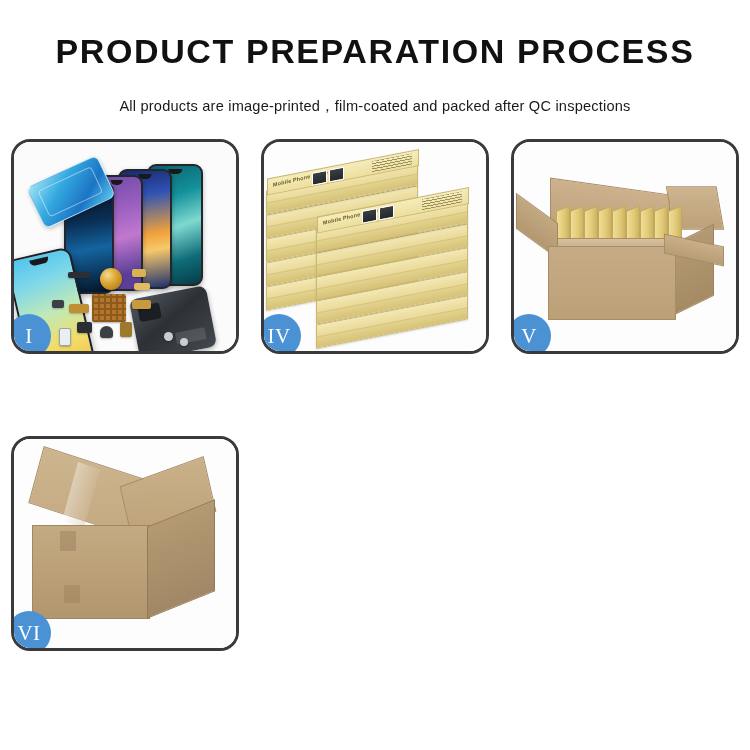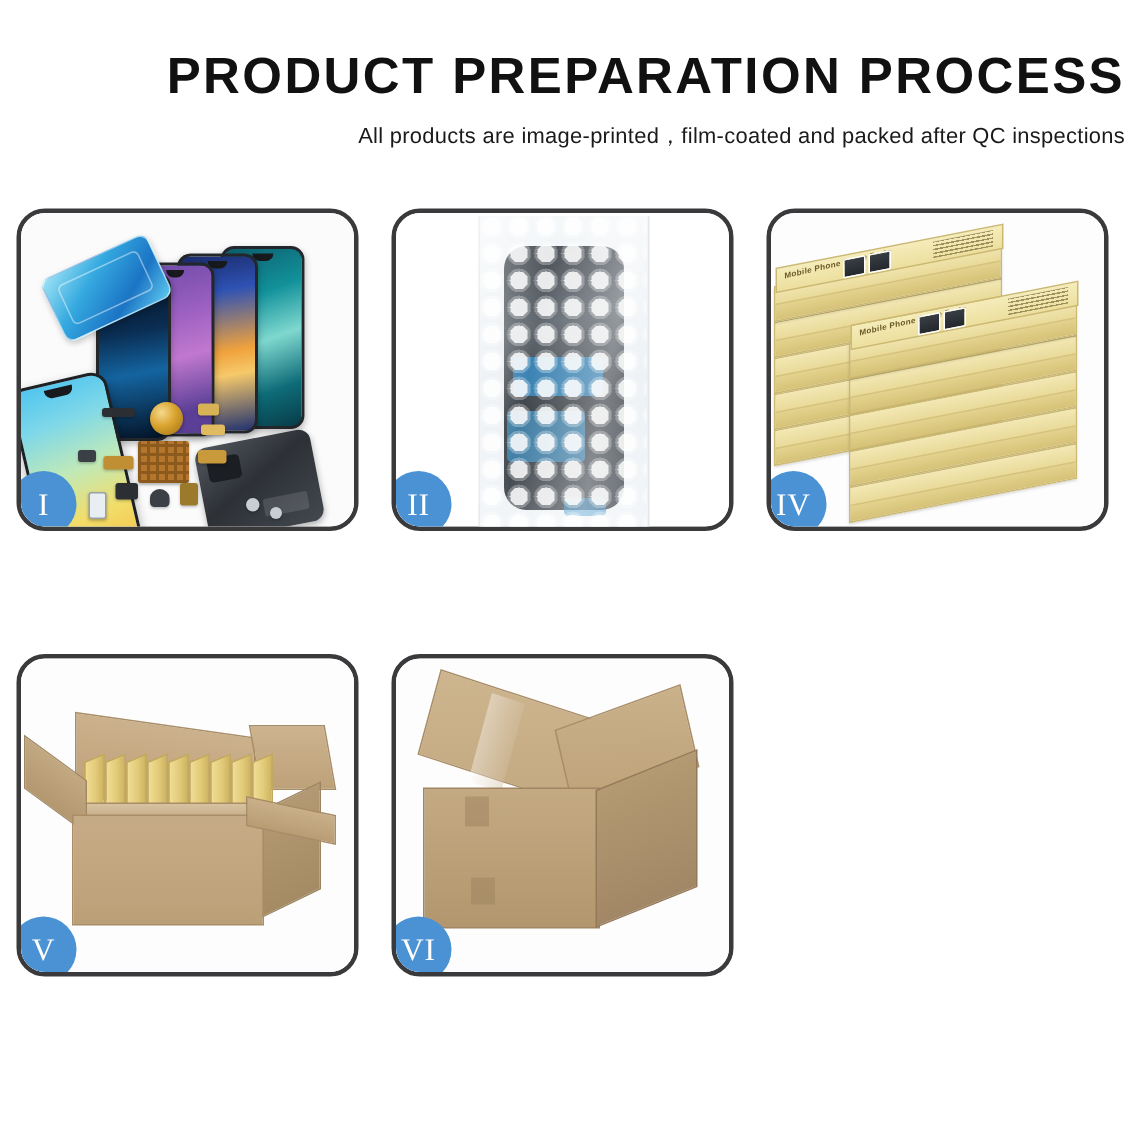--- a/index.html
+++ b/index.html
@@ -12,33 +12,33 @@
     background: #ffffff;
     font-family: "Liberation Sans", sans-serif;
     overflow: hidden;
     position: relative;
   }
 
   
   .header {
     width: 750px;
     padding-top: 34px;
-    text-align: right;
+    text-align: center;
   }
   .title {
     font-family: "Liberation Sans", sans-serif;
     font-size: 34px;
     font-weight: bold;
     letter-spacing: 1.6px;
     color: #111111;
     line-height: 1;
     white-space: nowrap;
   }
   .subtitle {
-    margin-top: 13px;
+    margin-top: 29px;
     font-family: "Liberation Sans", sans-serif;
     font-size: 14.6px;
     font-weight: normal;
     letter-spacing: 0.2px;
     color: #1a1a1a;
     white-space: nowrap;
   }
 
   
   .grid {
@@ -395,33 +395,20 @@
       <div class="part pa7"></div>
       <div class="part pa8"></div>
       <div class="part pa9"></div>
       <div class="part pa10"></div>
       <div class="part pa11"></div>
       <div class="part pa12"></div>
     </div>
     <div class="badge">I</div>
   </div>
 
-  <div class="panel">
-    <div class="scene">
-      <div class="bw-bg"></div>
-      <div class="bw-sleeve"></div>
-      <div class="bw-item"></div>
-      <div class="bw-blue1"></div>
-      <div class="bw-blue2"></div>
-      <div class="bw-blue3"></div>
-      <div class="bw-bubbles"></div>
-      <div class="bw-sheen"></div>
-    </div>
-    <div class="badge">II</div>
-  </div>
 
 
   <div class="panel">
     <div class="scene">
       <div class="b4-bg"></div>
 
       <div class="rbox" style="left:2px;  top:58px;">
           <div class="lid"></div>
         </div>
       <div class="rbox" style="left:2px;  top:82px;">

